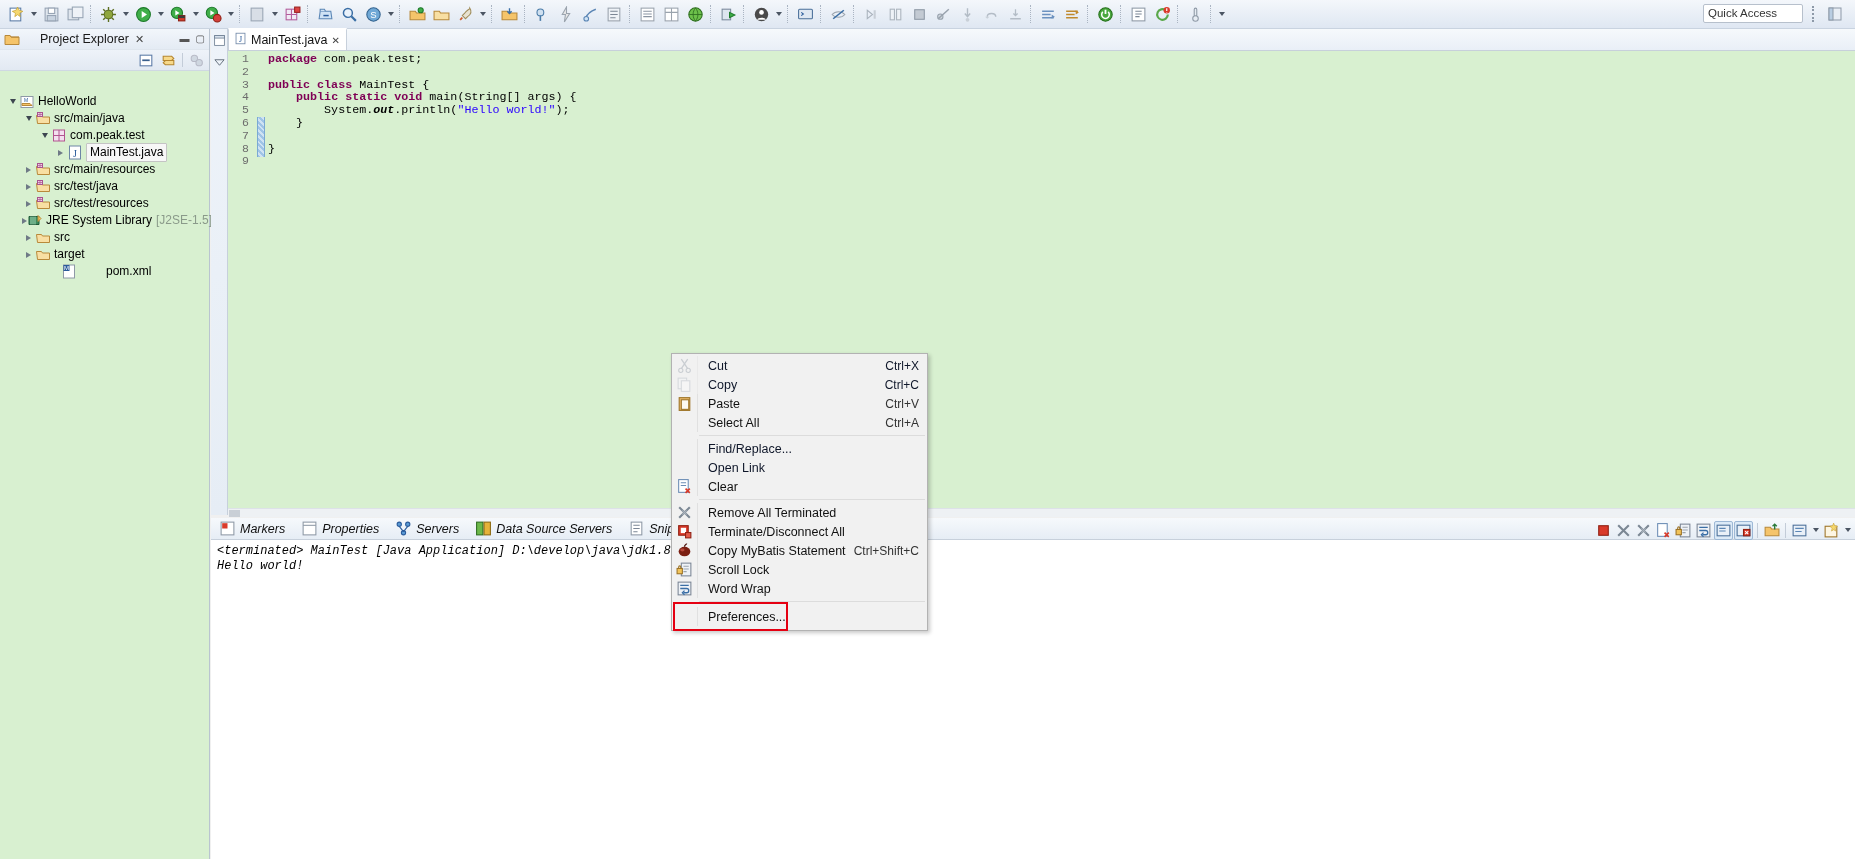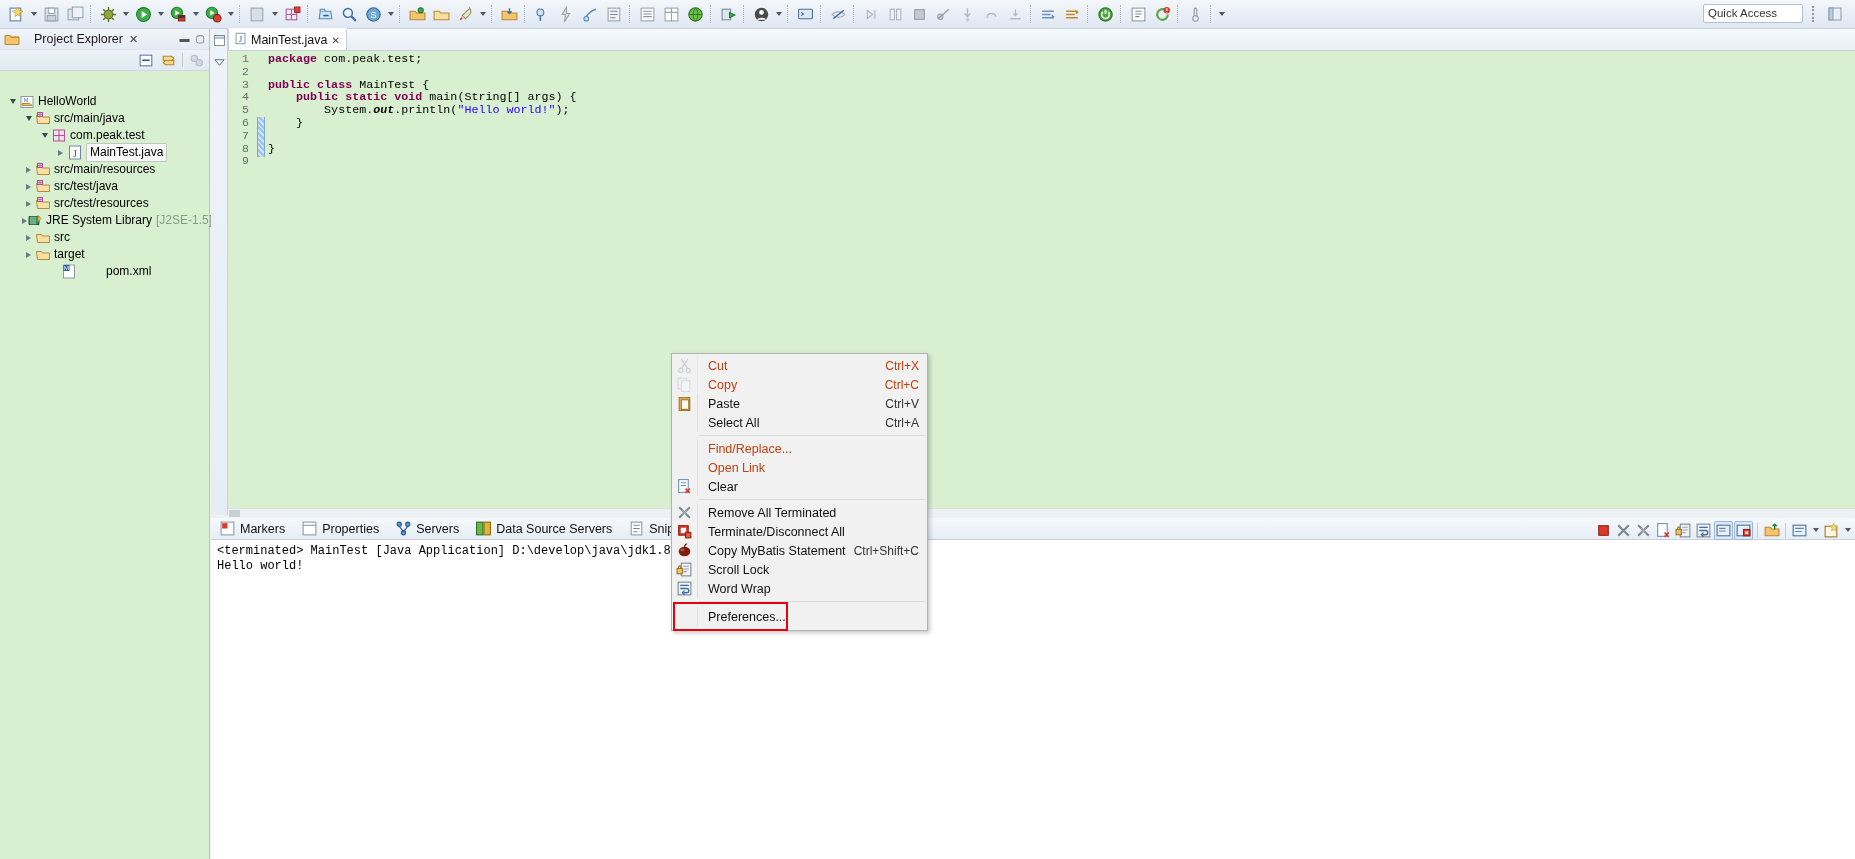--- a/index.html
+++ b/index.html
@@ -51,21 +51,21 @@
   
   .left-panel {
     position:absolute; left:0; top:29px; width:210px; height:830px;
     background:#d8f0d0; border-right:1px solid #b9c4d0;
   }
   .pe-header {
     height: 21px; background: linear-gradient(to bottom,#f2f6fb,#e4ebf4);
     display:flex; align-items:center; padding-left:4px;
     border-bottom:1px solid #dfe6ee;
   }
-  .pe-title { font-size:12.5px; color:#1a1a1a; margin-left:11px; }
+  .pe-title { font-size:12.5px; color:#1a1a1a; margin-left:17px; }
   .pe-close { margin-left:6px; color:#444; font-size:11px; }
   .pe-minmax { position:absolute; right:4px; top:3px; display:flex; gap:6px; }
   .pe-toolbar {
     height: 21px; display:flex; align-items:center; justify-content:flex-end;
     padding-right:4px; gap:5px;
     background: linear-gradient(to bottom,#eef3f9,#e2e9f2);
     border-bottom:1px solid #cfd8e3;
   }
   .tree { padding-top: 3px; background:#d8f0d0; height: 788px; position:relative;margin-top:19px; }
   .tree-row {
@@ -125,21 +125,21 @@
   .hl-line { background:#e6f3df; }
   .edit-hscroll {
     position:absolute; left:228px; top:508px; width:1627px; height:9px;
     background:#eef1f4; border-top:1px solid #dde2e8;
   }
   .edit-hscroll::before { content:''; position:absolute; left:1px; top:1px; width:11px; height:7px;
      background:#c9cfd6; }
 
   
   .bottom-panel {
-    position:absolute; left:211px; top:518px; width:1644px; height:341px; background:#fef9c3;
+    position:absolute; left:211px; top:518px; width:1644px; height:341px; background:#fef9c3;font-style:italic;
   }
   .bp-tabs {
     height:22px; background: linear-gradient(to bottom,#f6f9fc,#e6edf5);
     border-bottom:1px solid #c7d0db; display:flex; align-items:center; position:relative;
   }
   .bp-tab { display:flex; align-items:center; gap:4px; padding:0 8px; height:22px;
     font-size:12.5px; color:#111; }
   .bp-tab.active { background:#fff; border-left:1px solid #c7d0db; border-right:1px solid #c7d0db;
     border-top:2px solid #fff; border-bottom:1px solid #fff; }
   .bp-tools { position:absolute; right:2px; top:1px; display:flex; align-items:center; gap:1px; }
@@ -161,21 +161,21 @@
     padding: 2px 0; z-index: 50;
   }
   .ctx-row {
     height:19px; display:flex; align-items:center; position:relative;
     font-size:12.5px; color:#111; padding-left:0;
   }
   .ctx-iconcell { width:26px; height:19px; display:flex; align-items:center; justify-content:center;
      border-right:1px solid #e0e0e0; }
   .ctx-label { padding-left:10px; }
   .ctx-accel { position:absolute; right:8px; color:#333; font-size:12px; }
-  .ctx-row.disabled .ctx-label, .ctx-row.disabled .ctx-accel { color:#c2410c; }
+  .ctx-row.disabled .ctx-label, .ctx-row.disabled .ctx-accel { color:#0f172a; }
   .ctx-sep { height:1px; background:#dcdcdc; margin:3px 2px 3px 27px; }
   .redbox {
     position:absolute; left:5px; width:115px; height:27px;
     border:2px solid #e50012; z-index:60; pointer-events:none;
   }
 </style>
 </head>
 <body>
 
 <div id="app">

